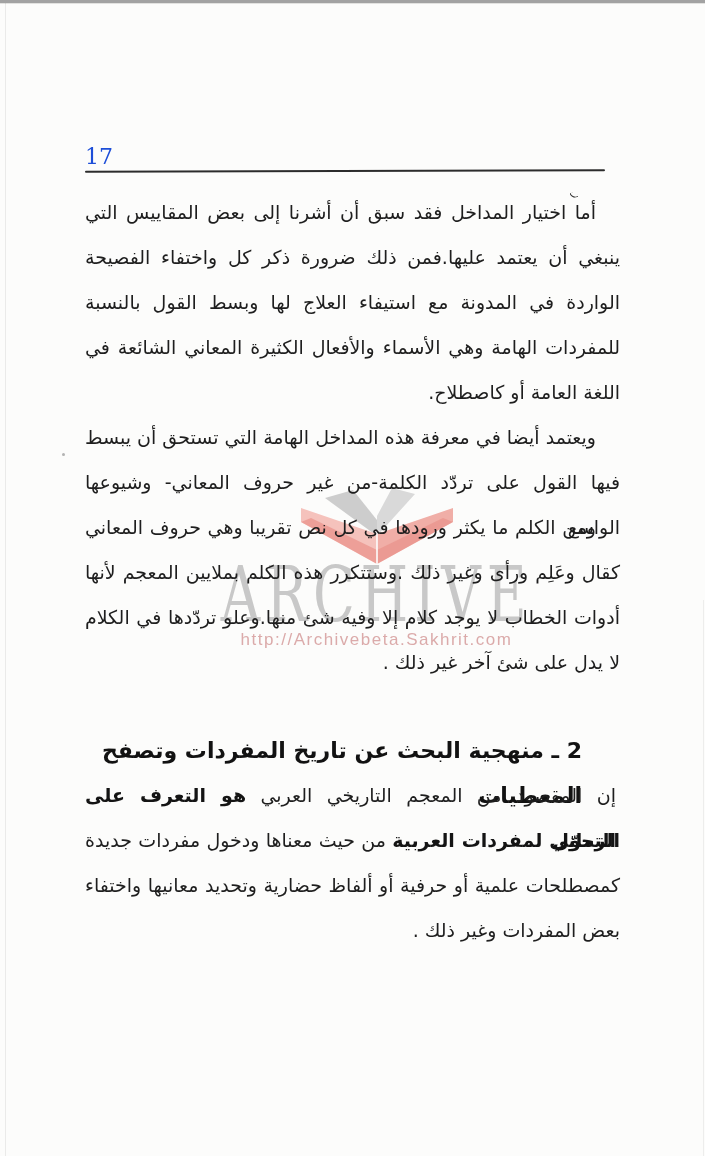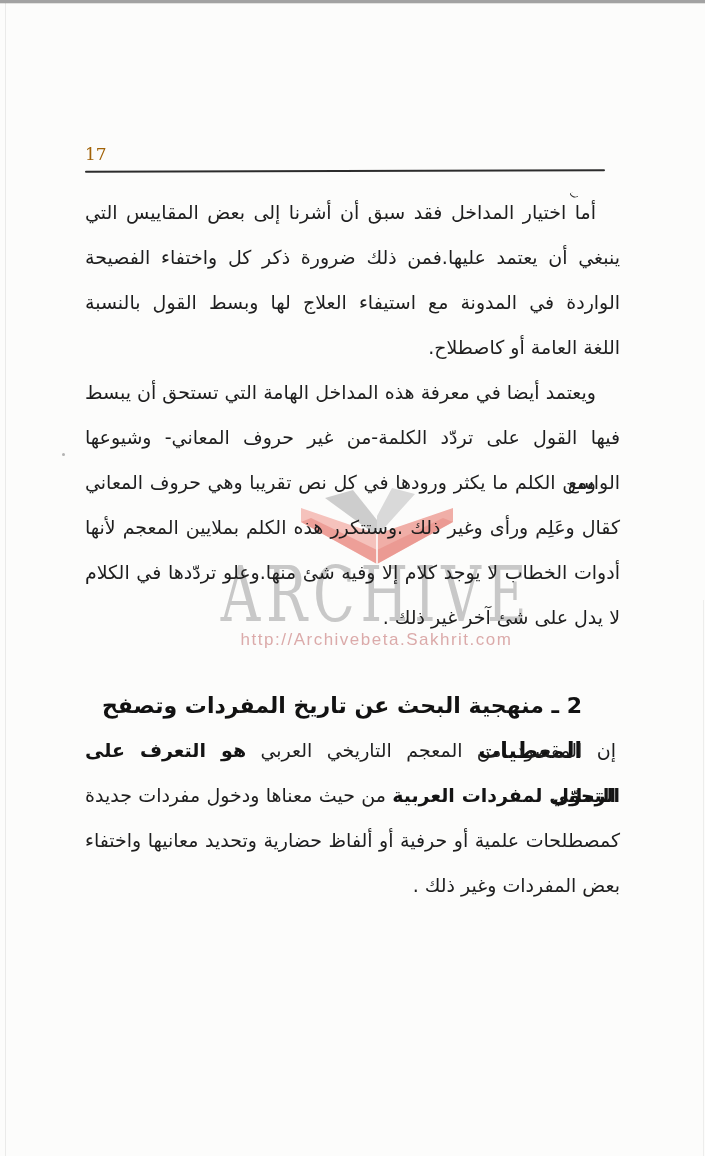--- a/index.html
+++ b/index.html
@@ -56,21 +56,21 @@
     font-family:Liberation Sans, sans-serif;
     font-size:17px;
     color:rgba(198,120,120,0.62);
     letter-spacing:1.5px;
     margin-top:6px;
   }
   
   .pagenum{
     position:absolute;left:85px;top:144px;
     font-family:"DejaVu Serif","Liberation Serif",serif;
-    font-size:17px;color:#a16207;z-index:2;
+    font-size:22px;color:#1d4ed8;z-index:2;
   }
   .rule{
     position:absolute;left:85px;top:170px;width:520px;height:2px;
     background:#2c2c2c;border-radius:1px;z-index:2;
     transform:rotate(-0.15deg);
   }
   
   .content{
     position:absolute;left:85px;right:85px;top:190px;
     direction:rtl;z-index:2;
@@ -114,20 +114,21 @@
     <div class="wm-url">http://Archivebeta.Sakhrit.com</div>
   </div>
 
   <div class="pagenum">17</div>
   <div class="rule"></div>
 
   <div class="content" id="content">
       <div class="line" style="padding-right: 24px;"><span>أما اختيار المداخل فقد سبق أن أشرنا إلى بعض المقاييس التي</span></div>
       <div class="line"><span>ينبغي أن يعتمد عليها.فمن ذلك ضرورة ذكر كل واختفاء الفصيحة</span></div>
       <div class="line"><span>الواردة في المدونة مع استيفاء العلاج لها وبسط القول بالنسبة</span></div>
+      <div class="line"><span>للمفردات الهامة وهي الأسماء والأفعال الكثيرة المعاني الشائعة في</span></div>
       <div class="line last"><span>اللغة العامة أو كاصطلاح.</span></div>
       <div class="line" style="padding-right: 24px;"><span>ويعتمد أيضا في معرفة هذه المداخل الهامة التي تستحق أن يبسط</span></div>
       <div class="line"><span>فيها القول على تردّد الكلمة-من غير حروف المعاني- وشيوعها الواسع</span></div>
       <div class="line" style="padding-right: 24px;"><span>ومن الكلم ما يكثر ورودها في كل نص تقريبا وهي حروف المعاني</span></div>
       <div class="line"><span>كقال وعَلِم ورأى وغير ذلك .وستتكرر هذه الكلم بملايين المعجم لأنها</span></div>
       <div class="line"><span>أدوات الخطاب لا يوجد كلام إلا وفيه شئ منها.وعلو تردّدها في الكلام</span></div>
       <div class="line last"><span>لا يدل على شئ آخر غير ذلك .</span></div>
       <div class="heading">2 ـ منهجية البحث عن تاريخ المفردات وتصفح المعطيات</div>
       <div class="line" style="padding-right: 4px;"><span>إن المقصود من المعجم التاريخي العربي </span><span class="b">هو التعرف على التحوّل</span></div>
       <div class="line"><span class="b">الزماني لمفردات العربية</span><span> من حيث معناها ودخول مفردات جديدة</span></div>

